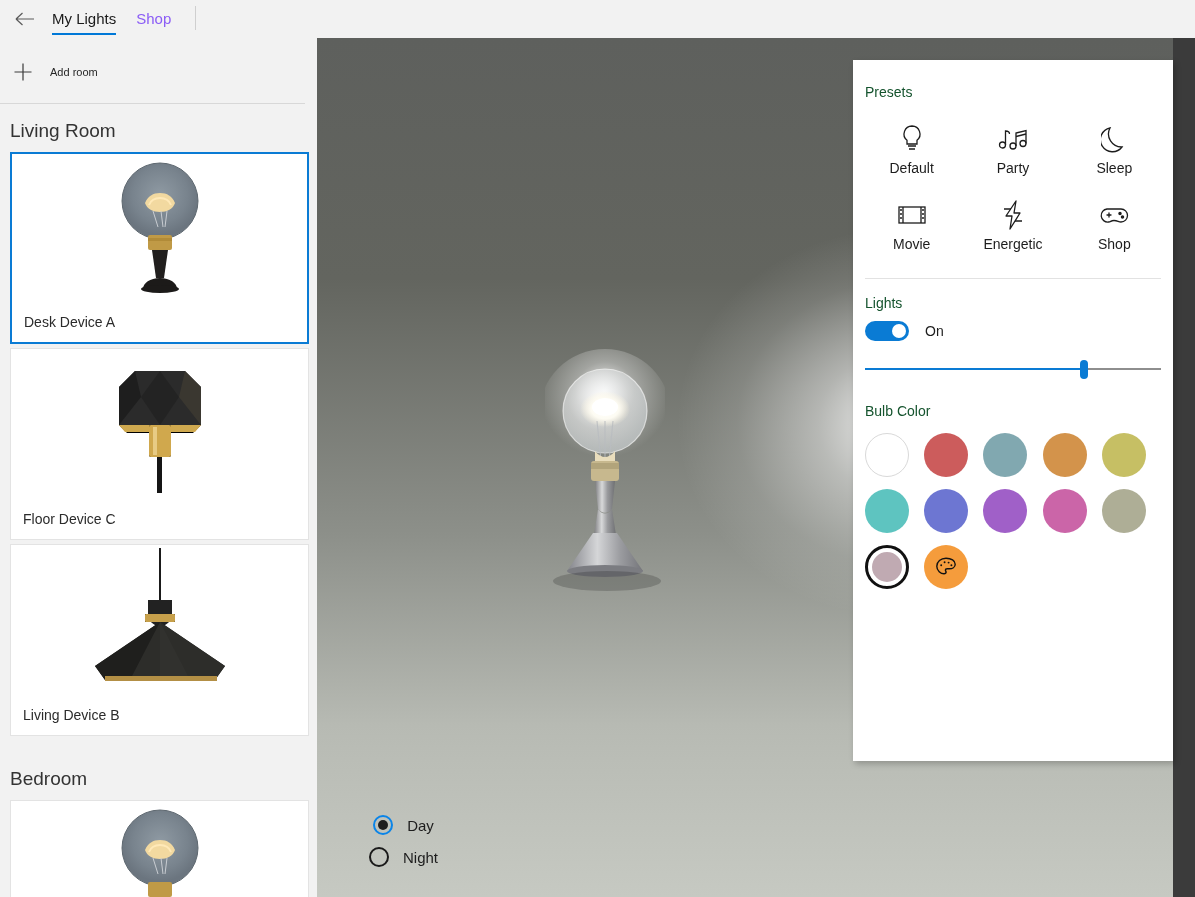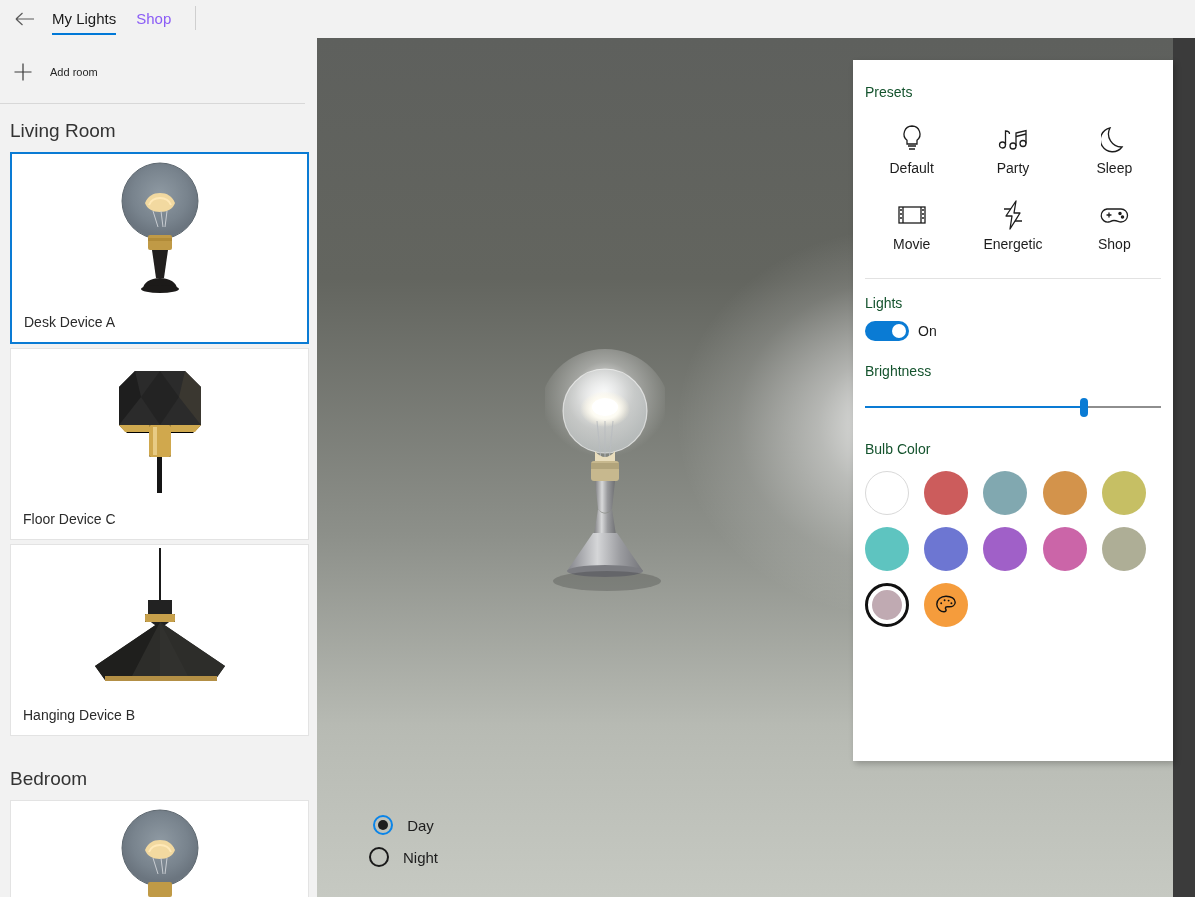--- a/index.html
+++ b/index.html
@@ -166,21 +166,21 @@
 
   .toggle-row { display: flex; align-items: center; padding: 10px 0 0 12px; }
   .toggle {
     width: 44px; height: 20px; border-radius: 10px;
     background: #0a7bd4; position: relative;
   }
   .toggle .knob {
     position: absolute; right: 3px; top: 3px;
     width: 14px; height: 14px; border-radius: 50%; background: #fff;
   }
-  .toggle-state { font-size: 14px; color: #1d1d1d; margin-left: 9px; }
+  .toggle-state { font-size: 14px; color: #1d1d1d; margin-left: 16px; }
 
   .slider-wrap {
     position: relative;
     margin: 16px 12px 0 12px;
     height: 24px;
   }
   .slider-track {
     position: absolute; left: 0; right: 0; top: 11px;
     height: 2px; background: #8e8e8e;
   }
@@ -305,21 +305,21 @@
           <rect x="60" y="68" width="30" height="8" rx="1" fill="#c9a martin"></rect>
           <rect x="60" y="68" width="30" height="8" rx="1" fill="#cda martin"></rect>
           <rect x="60" y="68" width="30" height="8" rx="1" fill="#c7a04b"></rect>
           <path d="M75 76 L140 120 L130 134 L20 134 L10 120 Z" fill="#262624"></path>
           <path d="M75 76 L10 120 L20 134 L75 134 Z" fill="#1f1f1d"></path>
           <path d="M75 76 L140 120 L130 134 L75 134 Z" fill="#2d2d2a"></path>
           <path d="M75 76 L45 134 L105 134 Z" fill="#333330" opacity=".7"></path>
           <rect x="20" y="130" width="112" height="5" fill="#b38f45"></rect>
         </svg>
       </div>
-      <div class="cap">Hanging Device B</div>
+      <div class="cap">Living Device B</div>
     </div>
 
     <div class="room-title" style="padding-top:28px;">Bedroom</div>
 
     <div class="card" style="height:192px;">
       <div class="thumb">
         <svg width="110" height="150" viewBox="0 0 110 150">
           <defs>
             <radialGradient id="gB" cx="50%" cy="42%" r="52%">
               <stop offset="0%" stop-color="#8f9aa3"></stop>
@@ -484,21 +484,20 @@
 
     <div class="panel-label" style="padding-top:16px;">Lights</div>
 
     <div class="toggle-row">
       <span class="toggle">
           <span class="knob"></span>
         </span>
       <span class="toggle-state">On</span>
     </div>
 
-    <div class="panel-label" style="padding-top:22px;">Brightness</div>
 
     <div class="slider-wrap">
       <div class="slider-track"></div>
       <div class="slider-fill" id="sl-fill" style="width: 74%;"></div>
       <div class="slider-thumb" id="sl-thumb" style="left: 74%;"></div>
     </div>
 
     <div class="panel-label" style="padding-top:22px;">Bulb Color</div>
 
     <div class="swatch-grid" id="swatches">

